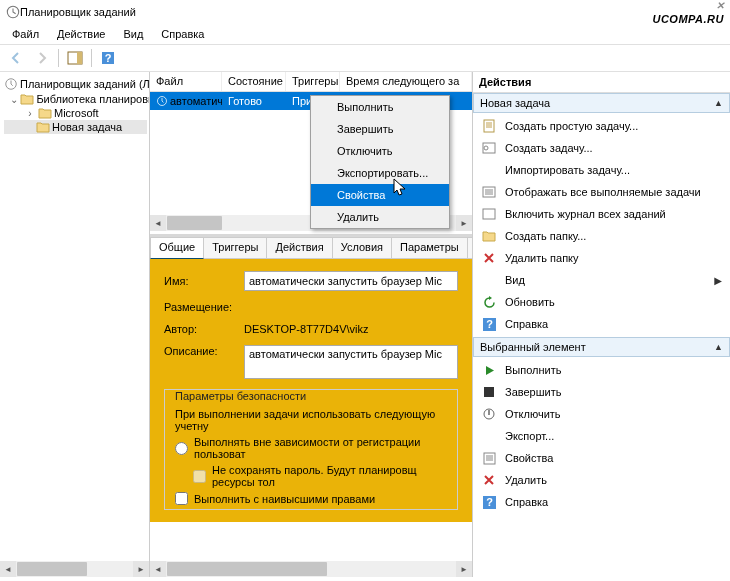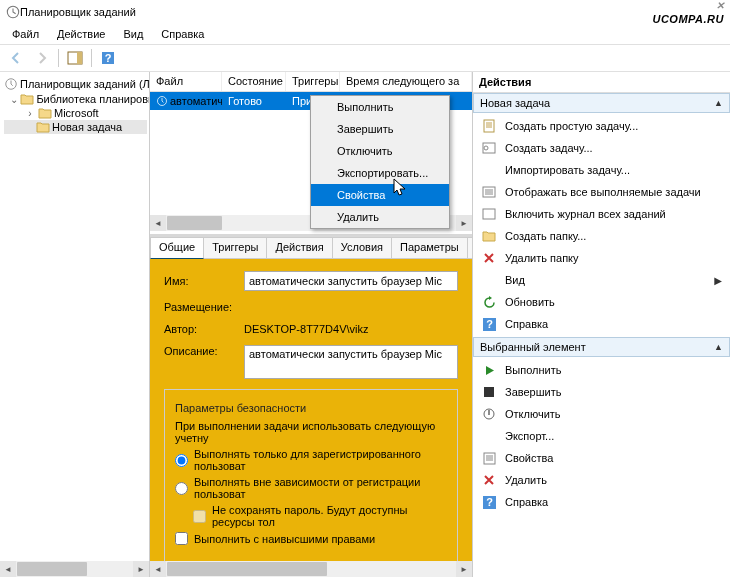--- a/index.html
+++ b/index.html
@@ -37,21 +37,21 @@
 .detailpane{flex:1;overflow:hidden;position:relative}
 .tabs{display:flex;background:#fff;height:22px;border-bottom:1px solid #ccc}
 .tab{padding:3px 8px;border:1px solid #ccc;border-bottom:none;margin-right:-1px;background:#f6f6f6;font-size:11px}
 .tab.active{background:#fff;border-bottom:1px solid #0c4a6e;margin-bottom:-1px}
 .tab.close{padding:3px 5px}
 .form{padding:12px 14px;background:#eab308}
 .frow{display:flex;align-items:center;margin-bottom:10px}
 .flabel{width:80px}
 .finput{flex:1;border:1px solid #aaa;padding:2px 4px;height:20px;background:#fff}
 .ftextarea{flex:1;border:1px solid #aaa;padding:2px 4px;height:34px;background:#fff;resize:none}
-.fieldset{border:1px solid #ccc;padding:12px 10px;margin-top:6px}
+.fieldset{border:1px solid #ccc;padding:0 10px;margin-top:6px}
 .fieldset .legend{color:#222;margin-bottom:6px}
 .radio,.check{display:flex;align-items:center;gap:6px;margin:4px 0 4px 0}
 .radio input,.check input{margin:0}
 .rightpane{width:257px;overflow:hidden}
 .acthead{background:#fff;padding:4px 6px;font-weight:600;border-bottom:1px solid #ddd}
 .sectionhead{background:#eaf3fb;border:1px solid #b6cde0;padding:3px 6px;display:flex;justify-content:space-between;align-items:center}
 .sectionhead .tri{font-size:9px;color:#333}
 .actions{padding:2px 0}
 .actitem{display:flex;align-items:center;gap:8px;padding:3px 8px;cursor:default}
 .actitem .ico{width:16px;height:16px;display:flex;align-items:center;justify-content:center}
@@ -211,30 +211,26 @@
           <div style="flex:1">DESKTOP-8T77D4V\vikz</div>
         </div>
         <div class="frow" style="align-items:flex-start">
           <div class="flabel">Описание:</div>
           <textarea class="ftextarea" style="">автоматически запустить браузер Mic</textarea>
         </div>
         <div class="fieldset">
           <div class="legend">Параметры безопасности</div>
           <div style="margin-bottom:4px">При выполнении задачи использовать следующую учетну</div>
           <label class="radio">
-              <input type="radio" checked="" style="">
-              <span>Выполнять только для зарегистрированного пользоват</span>
-            </label>
-          <label class="radio">
               <input type="radio" style="">
               <span>Выполнять вне зависимости от регистрации пользоват</span>
             </label>
           <label class="check" style="margin-left:18px;color:#888">
               <input type="checkbox" disabled="" style="">
-              <span>Не сохранять пароль. Будут доступны ресурсы тол</span>
+              <span>Не сохранять пароль. Будут планировщ ресурсы тол</span>
             </label>
           <label class="check">
               <input type="checkbox" style="">
               <span>Выполнить с наивысшими правами</span>
             </label>
         </div>
       </div>
       <div class="hscroll" style="position:absolute;bottom:0">
         <div class="btn">◄</div>
         <div class="track">

